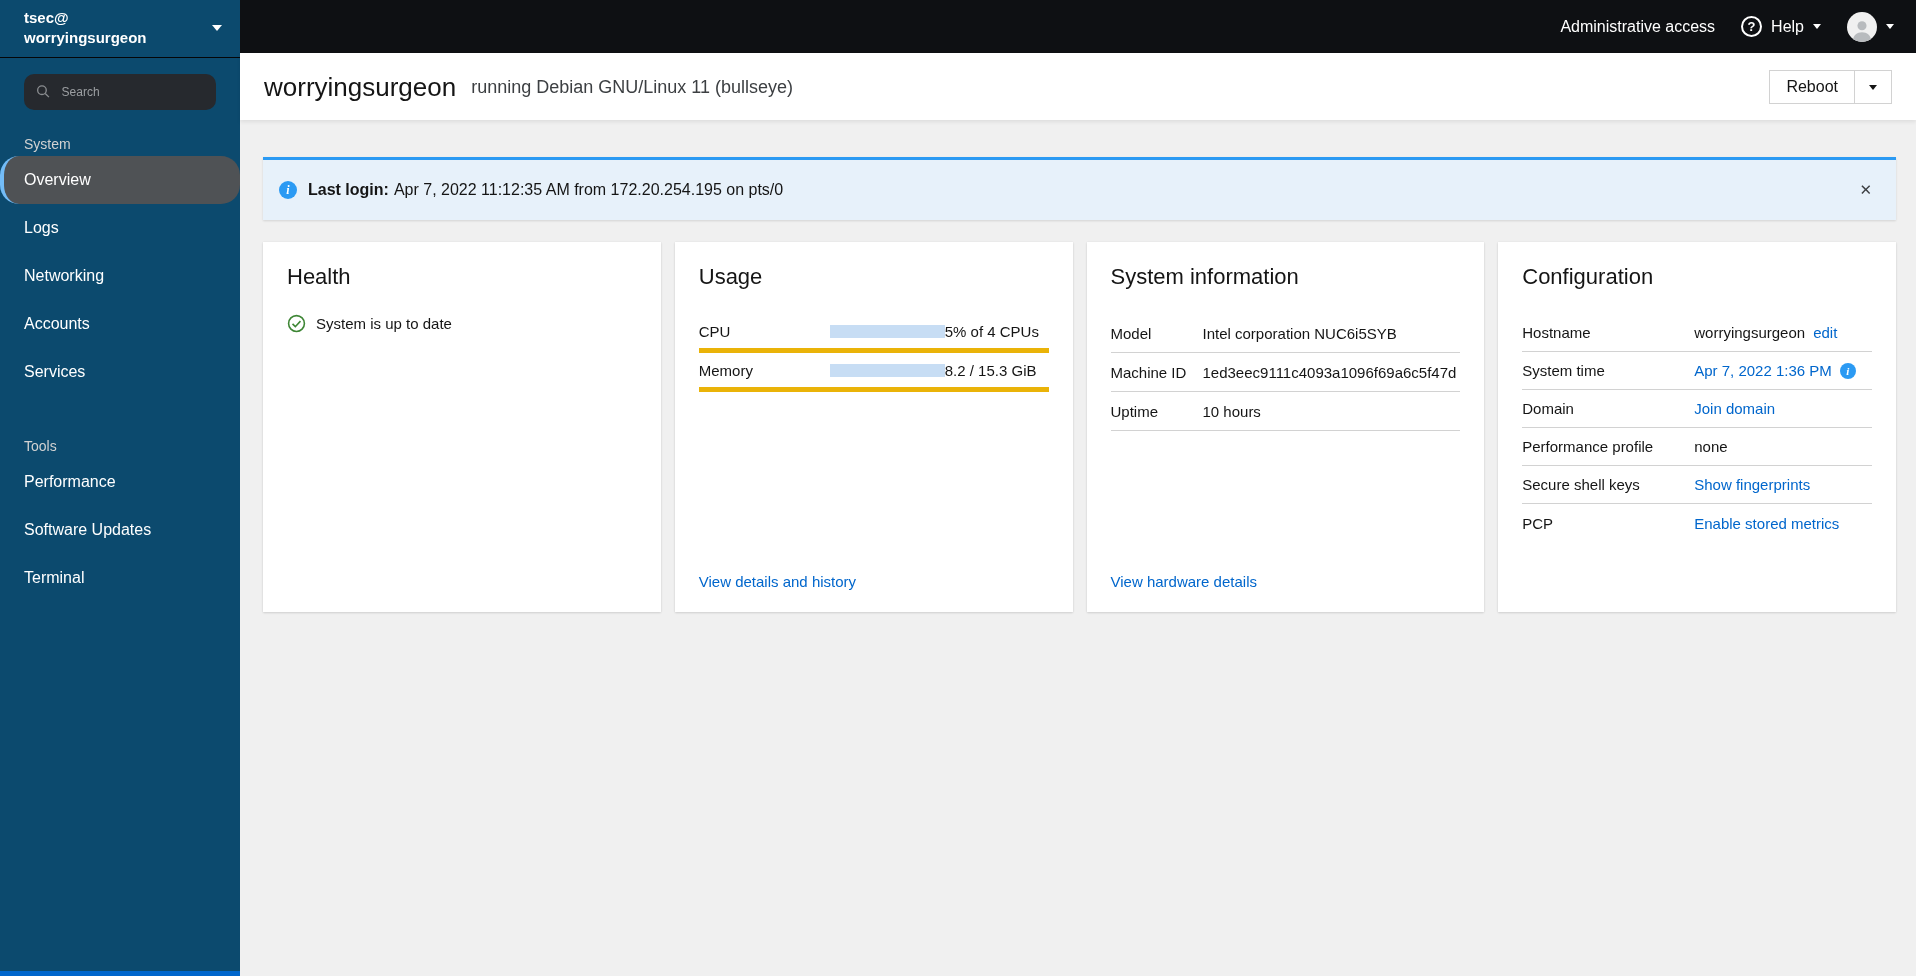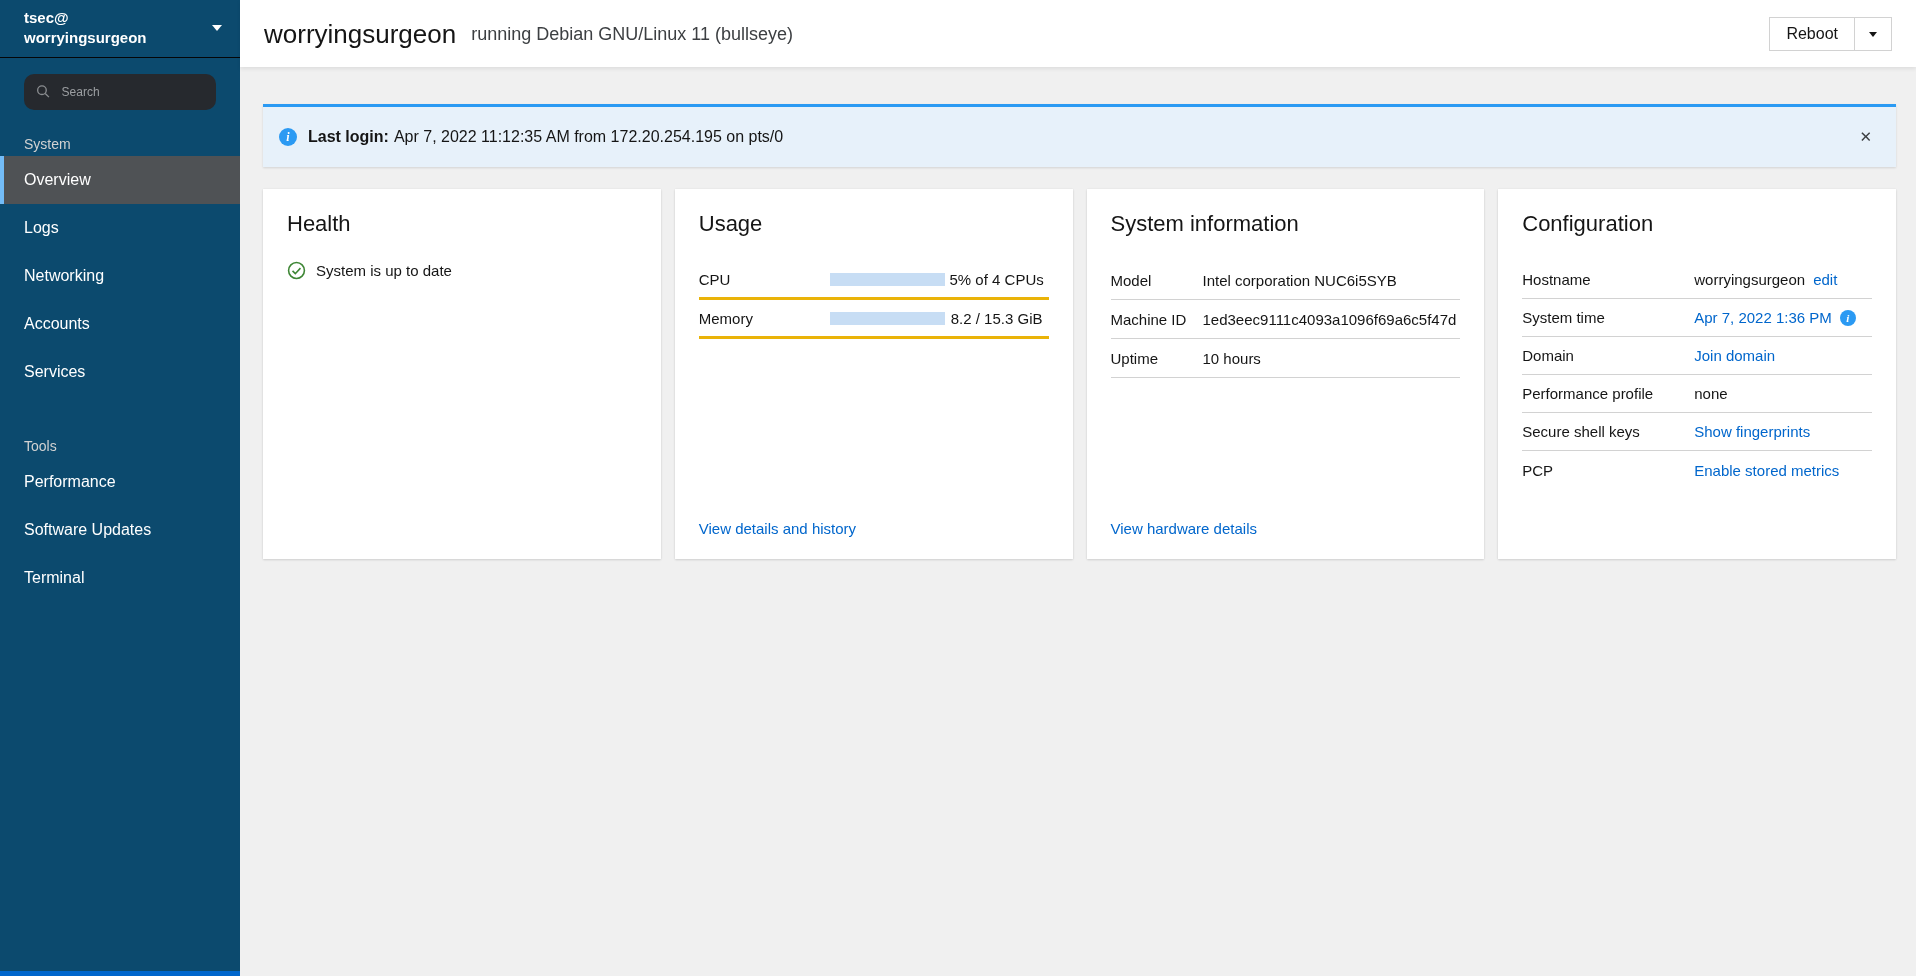--- a/index.html
+++ b/index.html
@@ -35,21 +35,21 @@
   }
   .search-box input {
     background: transparent; border: none; outline: none; color: #fff;
     font-size: 12px; width: 100%; font-family: inherit;
   }
   .search-box input::placeholder { color: #9c9fa2; }
   .nav-section-label { padding: 20px 24px 4px 24px; font-size: 14px; color: #d2d2d2; }
   .nav-section.tools { margin-top: 22px; }
   .nav-item {
     padding: 14px 40px 14px 20px; font-size: 16px; color: #fff; cursor: pointer;
-    border-left: 4px solid transparent; line-height: 20px;
+    border-left: 4px solid transparent; line-height: 20px; border-radius: 19px;
   }
   .nav-item.active { background: #4f5255; border-left-color: #73bcf7; }
   .sidebar-bottom-accent {
     position: absolute; bottom: 0; left: 0; width: 100%; height: 5px; background: #0066cc;
   }
 
   
   .main { flex: 1; display: flex; flex-direction: column; min-width: 0; }
 
   .masthead {
@@ -114,26 +114,26 @@
     display: flex; flex-direction: column;
   }
   .card-title { font-size: 22px; font-weight: 400; margin: 0 0 24px 0; }
   .card-link { color: #0066cc; font-size: 15px; text-decoration: none; margin-top: auto; cursor: pointer; }
   a.inline-link { color: #0066cc; text-decoration: none; cursor: pointer; }
 
   .health-row { display: flex; align-items: center; gap: 10px; font-size: 15px; }
 
   .usage-row {
     display: flex; align-items: center; height: 39px;
-    border-bottom: 3px solid #eab308; font-size: 15px;
+    border-bottom: 5px solid #eab308; font-size: 15px;
   }
   .usage-label { flex: 0 0 131px; }
   .usage-bar { flex: 0 0 115px; height: 13px; background: #c7ddf4; }
   .usage-fill { height: 100%; background: #0066cc; width: 0; }
-  .usage-value { flex: 1; text-align: center; }
+  .usage-value { flex: 1; text-align: left; }
 
   .info-row {
     display: flex; align-items: center; min-height: 39px;
     border-bottom: 1px solid #d2d2d2; font-size: 15px; padding: 2px 0;
   }
   .info-row .lbl { flex: 0 0 92px; }
   .info-row .val { flex: 1; }
 
   .cfg-row {
     display: flex; align-items: center; min-height: 38px;
@@ -188,20 +188,39 @@
       <div class="nav-item">Performance</div>
       <div class="nav-item">Software Updates</div>
       <div class="nav-item">Terminal</div>
     </div>
 
     <div class="sidebar-bottom-accent"></div>
   </nav>
 
   <div class="main">
 
+    <header class="masthead">
+      <div class="masthead-item">
+        <span>Administrative access</span>
+      </div>
+      <div class="masthead-item">
+        <span class="qmark-icon">?</span>
+        <span>Help</span>
+        <span class="caret sm"></span>
+      </div>
+      <div class="masthead-item">
+        <span class="avatar">
+          <svg class="icon-svg" width="26" height="26" viewBox="0 0 24 24">
+            <circle cx="12" cy="9" r="4.2" fill="#b8bbbe"></circle>
+            <path d="M3.5 24 C3.5 17.5 7.5 15 12 15 C16.5 15 20.5 17.5 20.5 24 Z" fill="#b8bbbe"></path>
+          </svg>
+        </span>
+        <span class="caret sm"></span>
+      </div>
+    </header>
 
     <div class="content-header">
       <h1 class="host-title">worryingsurgeon</h1>
       <span class="host-subtitle">running Debian GNU/Linux 11 (bullseye)</span>
       <div class="btn-split">
         <button class="btn-main">Reboot</button>
         <div class="btn-caret-seg">
           <span class="caret sm"></span>
         </div>
       </div>

